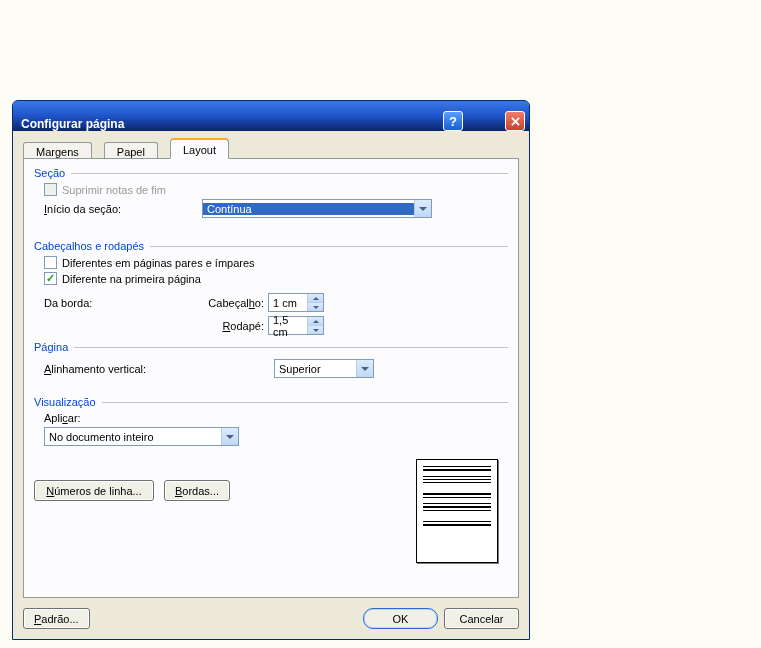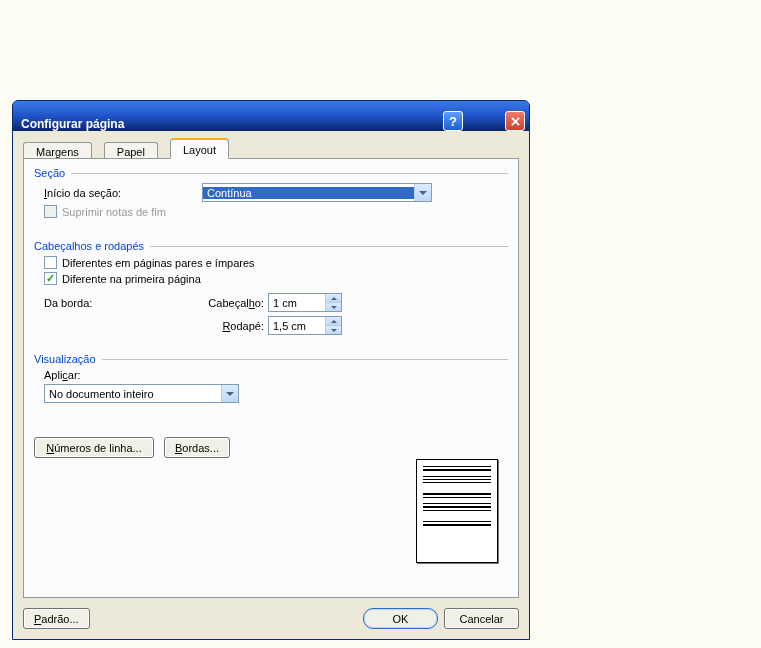--- a/index.html
+++ b/index.html
@@ -141,21 +141,21 @@
     width: 16px;
     height: 100%;
     background: linear-gradient(to bottom,#dcebfe,#c0d8f5);
     border-left: 1px solid #b7cdea;
     display:flex; align-items:center; justify-content:center;
   }
   .chev-down {
     width:0;height:0;border-left:4px solid transparent;border-right:4px solid transparent;border-top:4px solid #4d6185;
   }
   .spinner {
-    display:inline-flex; border:1px solid #7f9db9; background:#fff; height:19px; width:74px; box-sizing:border-box;
+    display:inline-flex; border:1px solid #7f9db9; background:#fff; height:19px; width:56px; box-sizing:border-box;
   }
   .spinner-text{ flex:1; padding:0 4px; display:flex; align-items:center;}
   .spinner-btns{ width:15px; display:flex; flex-direction:column; border-left:1px solid #b7cdea;}
   .spin-btn{ flex:1; background:linear-gradient(to bottom,#dcebfe,#c0d8f5); display:flex; align-items:center; justify-content:center;}
   .spin-btn + .spin-btn { border-top:1px solid #b7cdea;}
   .chev-up{ width:0;height:0;border-left:3px solid transparent;border-right:3px solid transparent;border-bottom:3px solid #4d6185;}
   .chev-down-sm{ width:0;height:0;border-left:3px solid transparent;border-right:3px solid transparent;border-top:3px solid #4d6185;}
 
   .checkbox {
     width:13px; height:13px; border:1px solid #7f9db9; background:#fff; margin-right:5px;
@@ -211,31 +211,31 @@
       <div class="tab active">Layout</div>
     </div>
     <div class="panel">
 
       <div class="fieldset">
         <div class="fieldset-head">
           <span class="fieldset-label">Seção</span>
           <span class="fieldset-line"></span>
         </div>
         <div class="row">
+          <span class="checkbox disabled"></span>
+          <span class="label disabled">Suprimir notas de fim</span>
+        </div>
+        <div class="row">
           <span class="label" style="width:158px;"><span class="u">I</span><span title="Início da seção:"></span>nício da seção:</span>
           <div class="select select-highlight" style="width:230px;">
             <span class="select-text">Contínua</span>
             <span class="select-arrow">
                 <span class="chev-down"></span>
               </span>
           </div>
-        </div>
-        <div class="row">
-          <span class="checkbox disabled"></span>
-          <span class="label disabled">Suprimir notas de fim</span>
         </div>
       </div>
 
       <div style="height:16px;"></div>
 
       <div class="fieldset">
         <div class="fieldset-head">
           <span class="fieldset-label">Cabeçalhos e rodapés</span>
           <span class="fieldset-line"></span>
         </div>
@@ -274,20 +274,35 @@
                   <span class="chev-up"></span>
                 </span>
               <span class="spin-btn">
                   <span class="chev-down-sm"></span>
                 </span>
             </span>
           </div>
         </div>
       </div>
 
+      <div class="fieldset">
+        <div class="fieldset-head">
+          <span class="fieldset-label">Página</span>
+          <span class="fieldset-line"></span>
+        </div>
+        <div class="row" style="margin-top:6px;">
+          <span class="label" style="width:230px;"><span class="u">A</span>linhamento vertical:</span>
+          <div class="select" style="width:100px;">
+            <span class="select-text">Superior</span>
+            <span class="select-arrow">
+                <span class="chev-down"></span>
+              </span>
+          </div>
+        </div>
+      </div>
 
       <div style="height:12px;"></div>
 
       <div class="fieldset">
         <div class="fieldset-head">
           <span class="fieldset-label">Visualização</span>
           <span class="fieldset-line"></span>
         </div>
         <div class="row" style="margin-top:2px;">
           <span class="label">Apli<span class="u">c</span>ar:</span>

